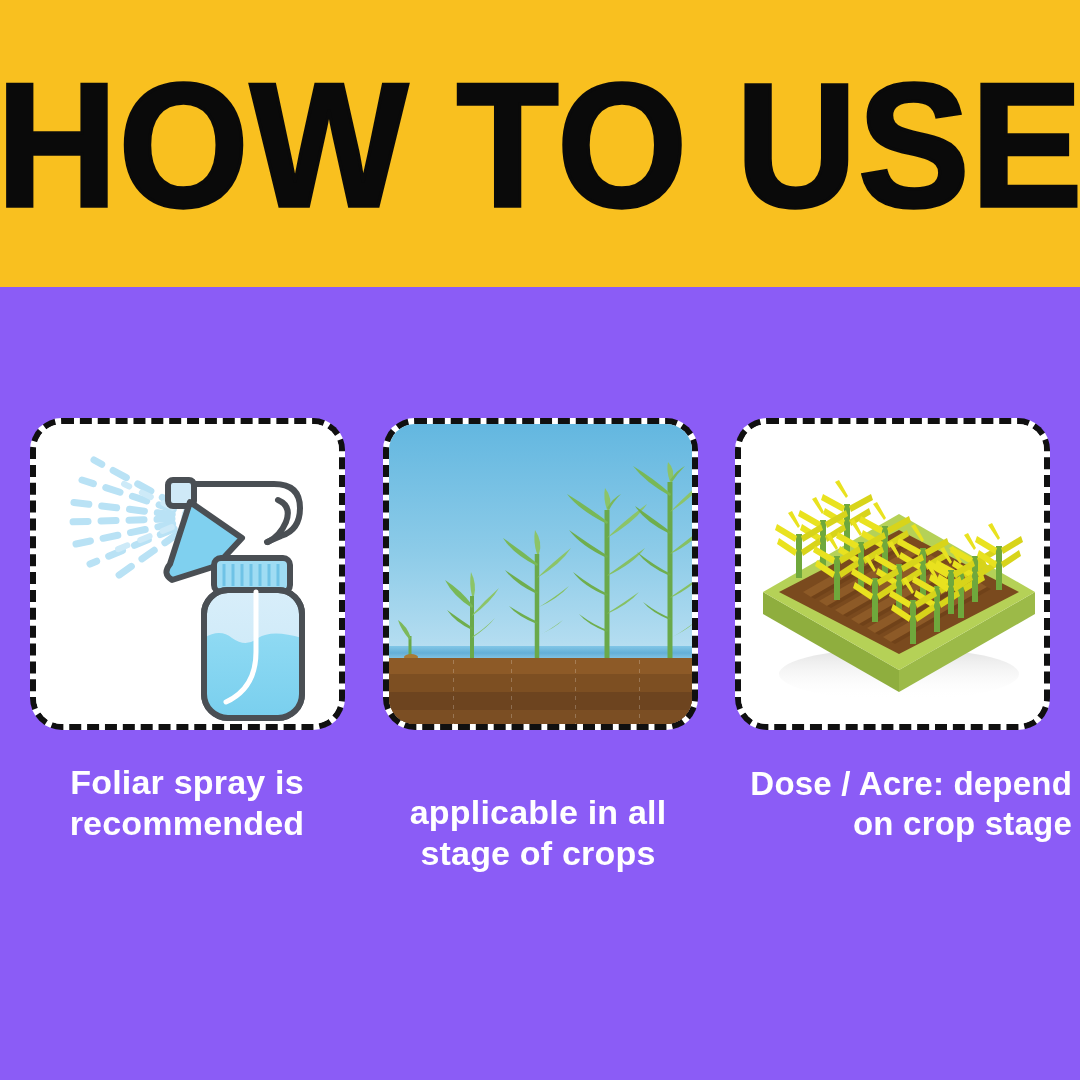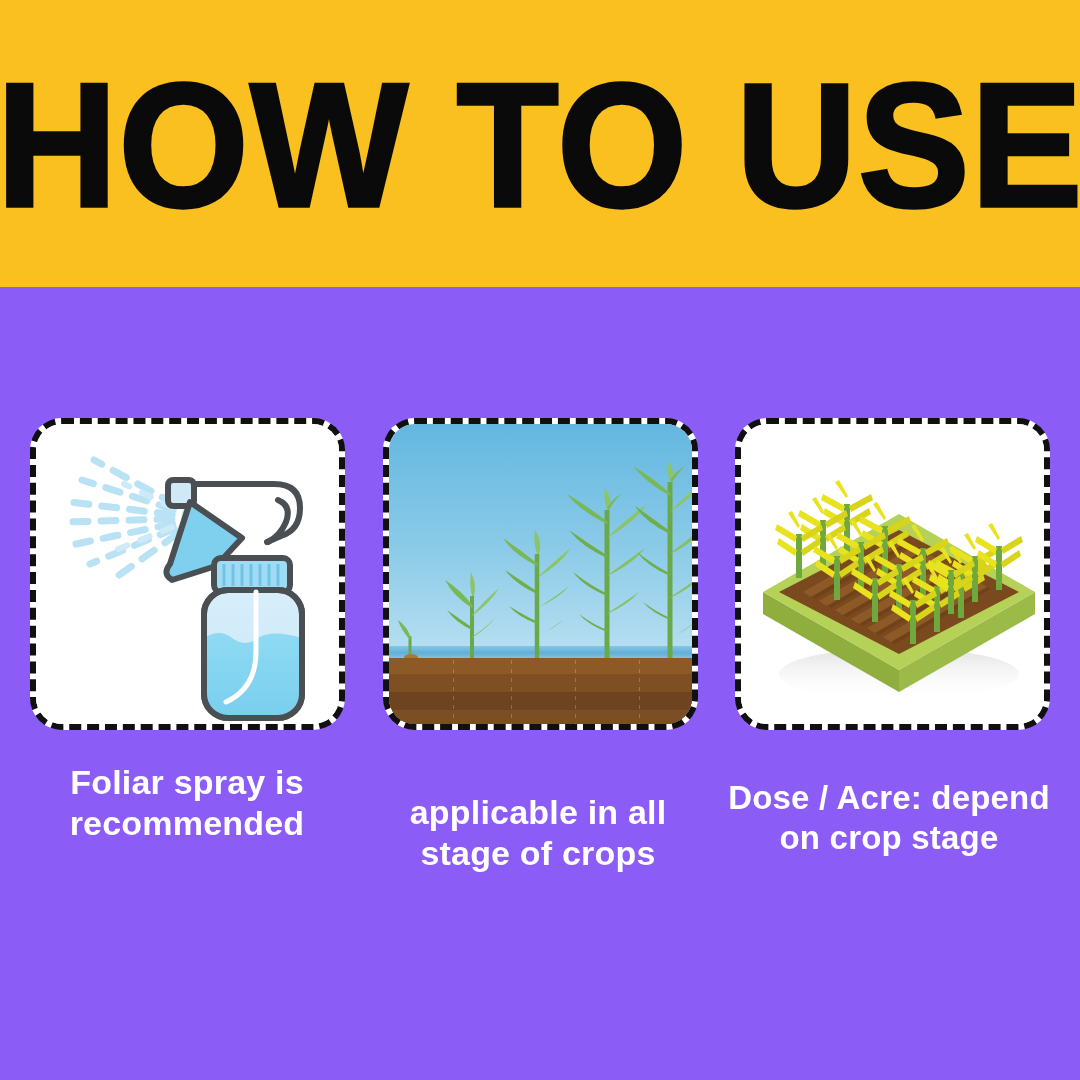--- a/index.html
+++ b/index.html
@@ -183,23 +183,24 @@
   }
   .caption-2 {
     left: 368px;
     top: 10px;
     width: 340px;
     font-size: 34px;
     margin-top: 30px;
   }
   .caption-3 {
     left: 706px;
-    top: 26px;
+    top: 12px;
     width: 366px;
     font-size: 33px;
+    text-align: right;
   }
 </style>
 </head>
 <body>
 
 <div class="poster">
 
   <div class="header-band"></div>
   <div class="header-title">HOW TO USE</div>
 

